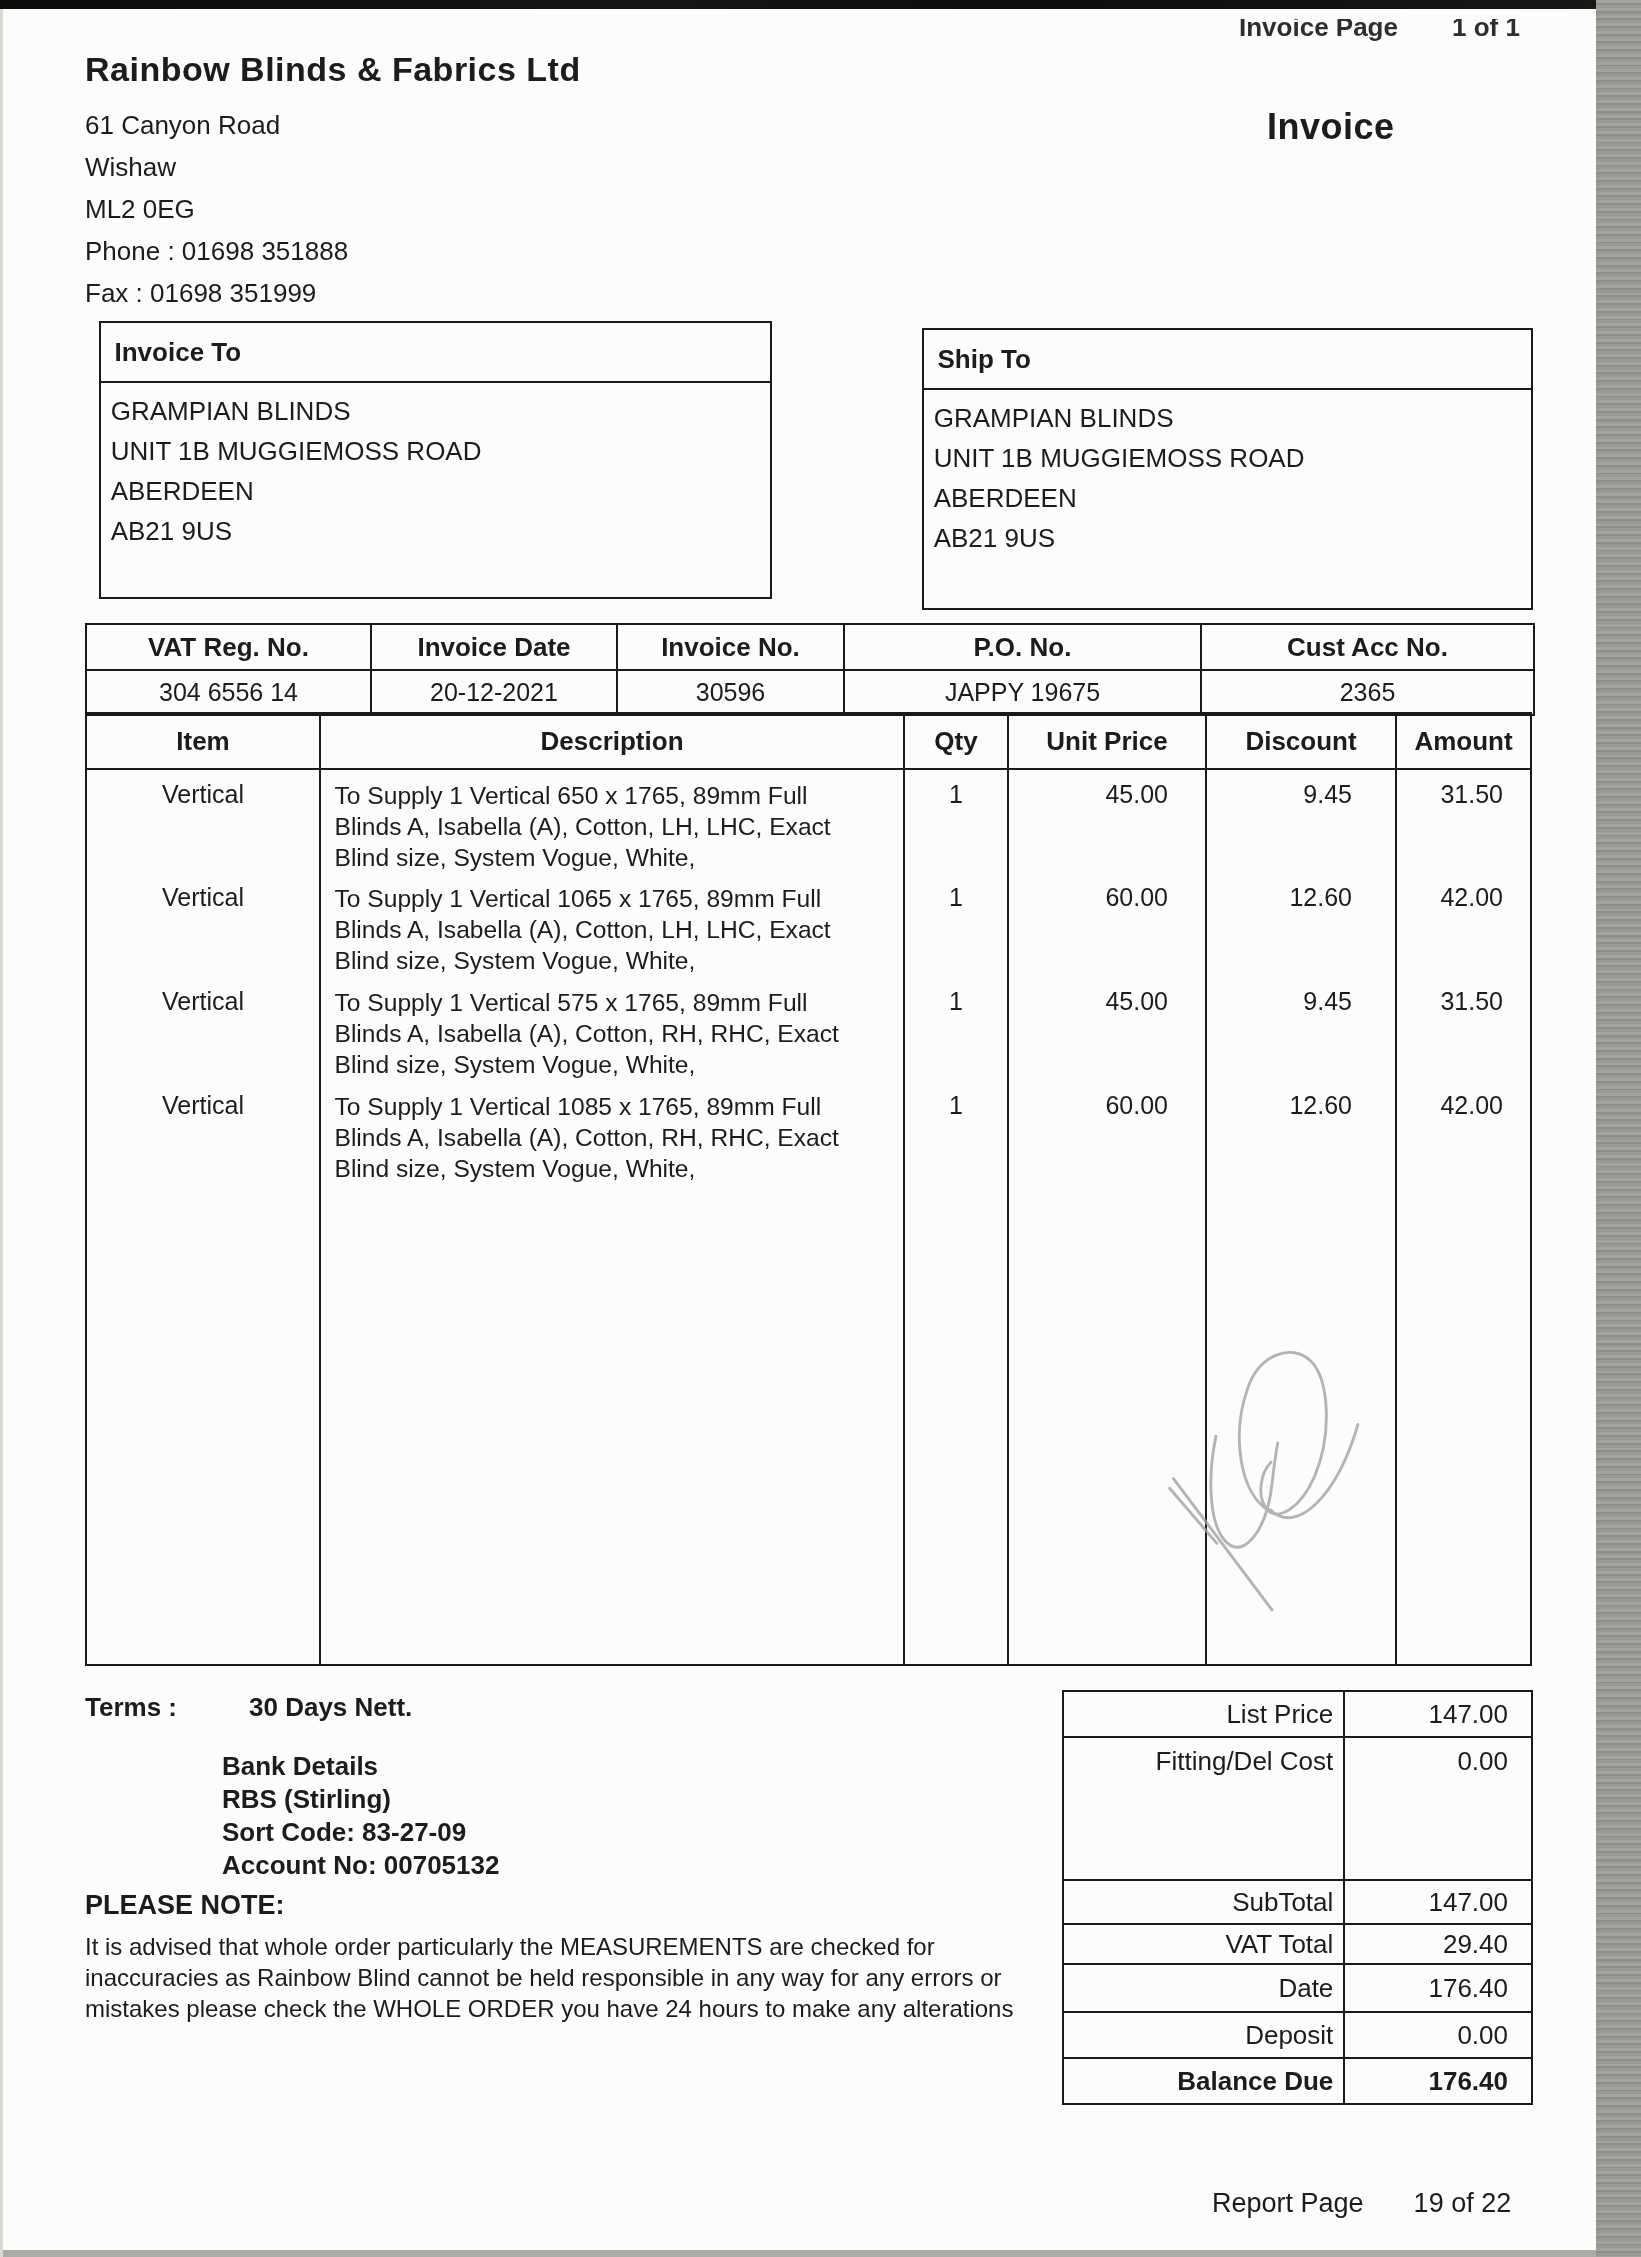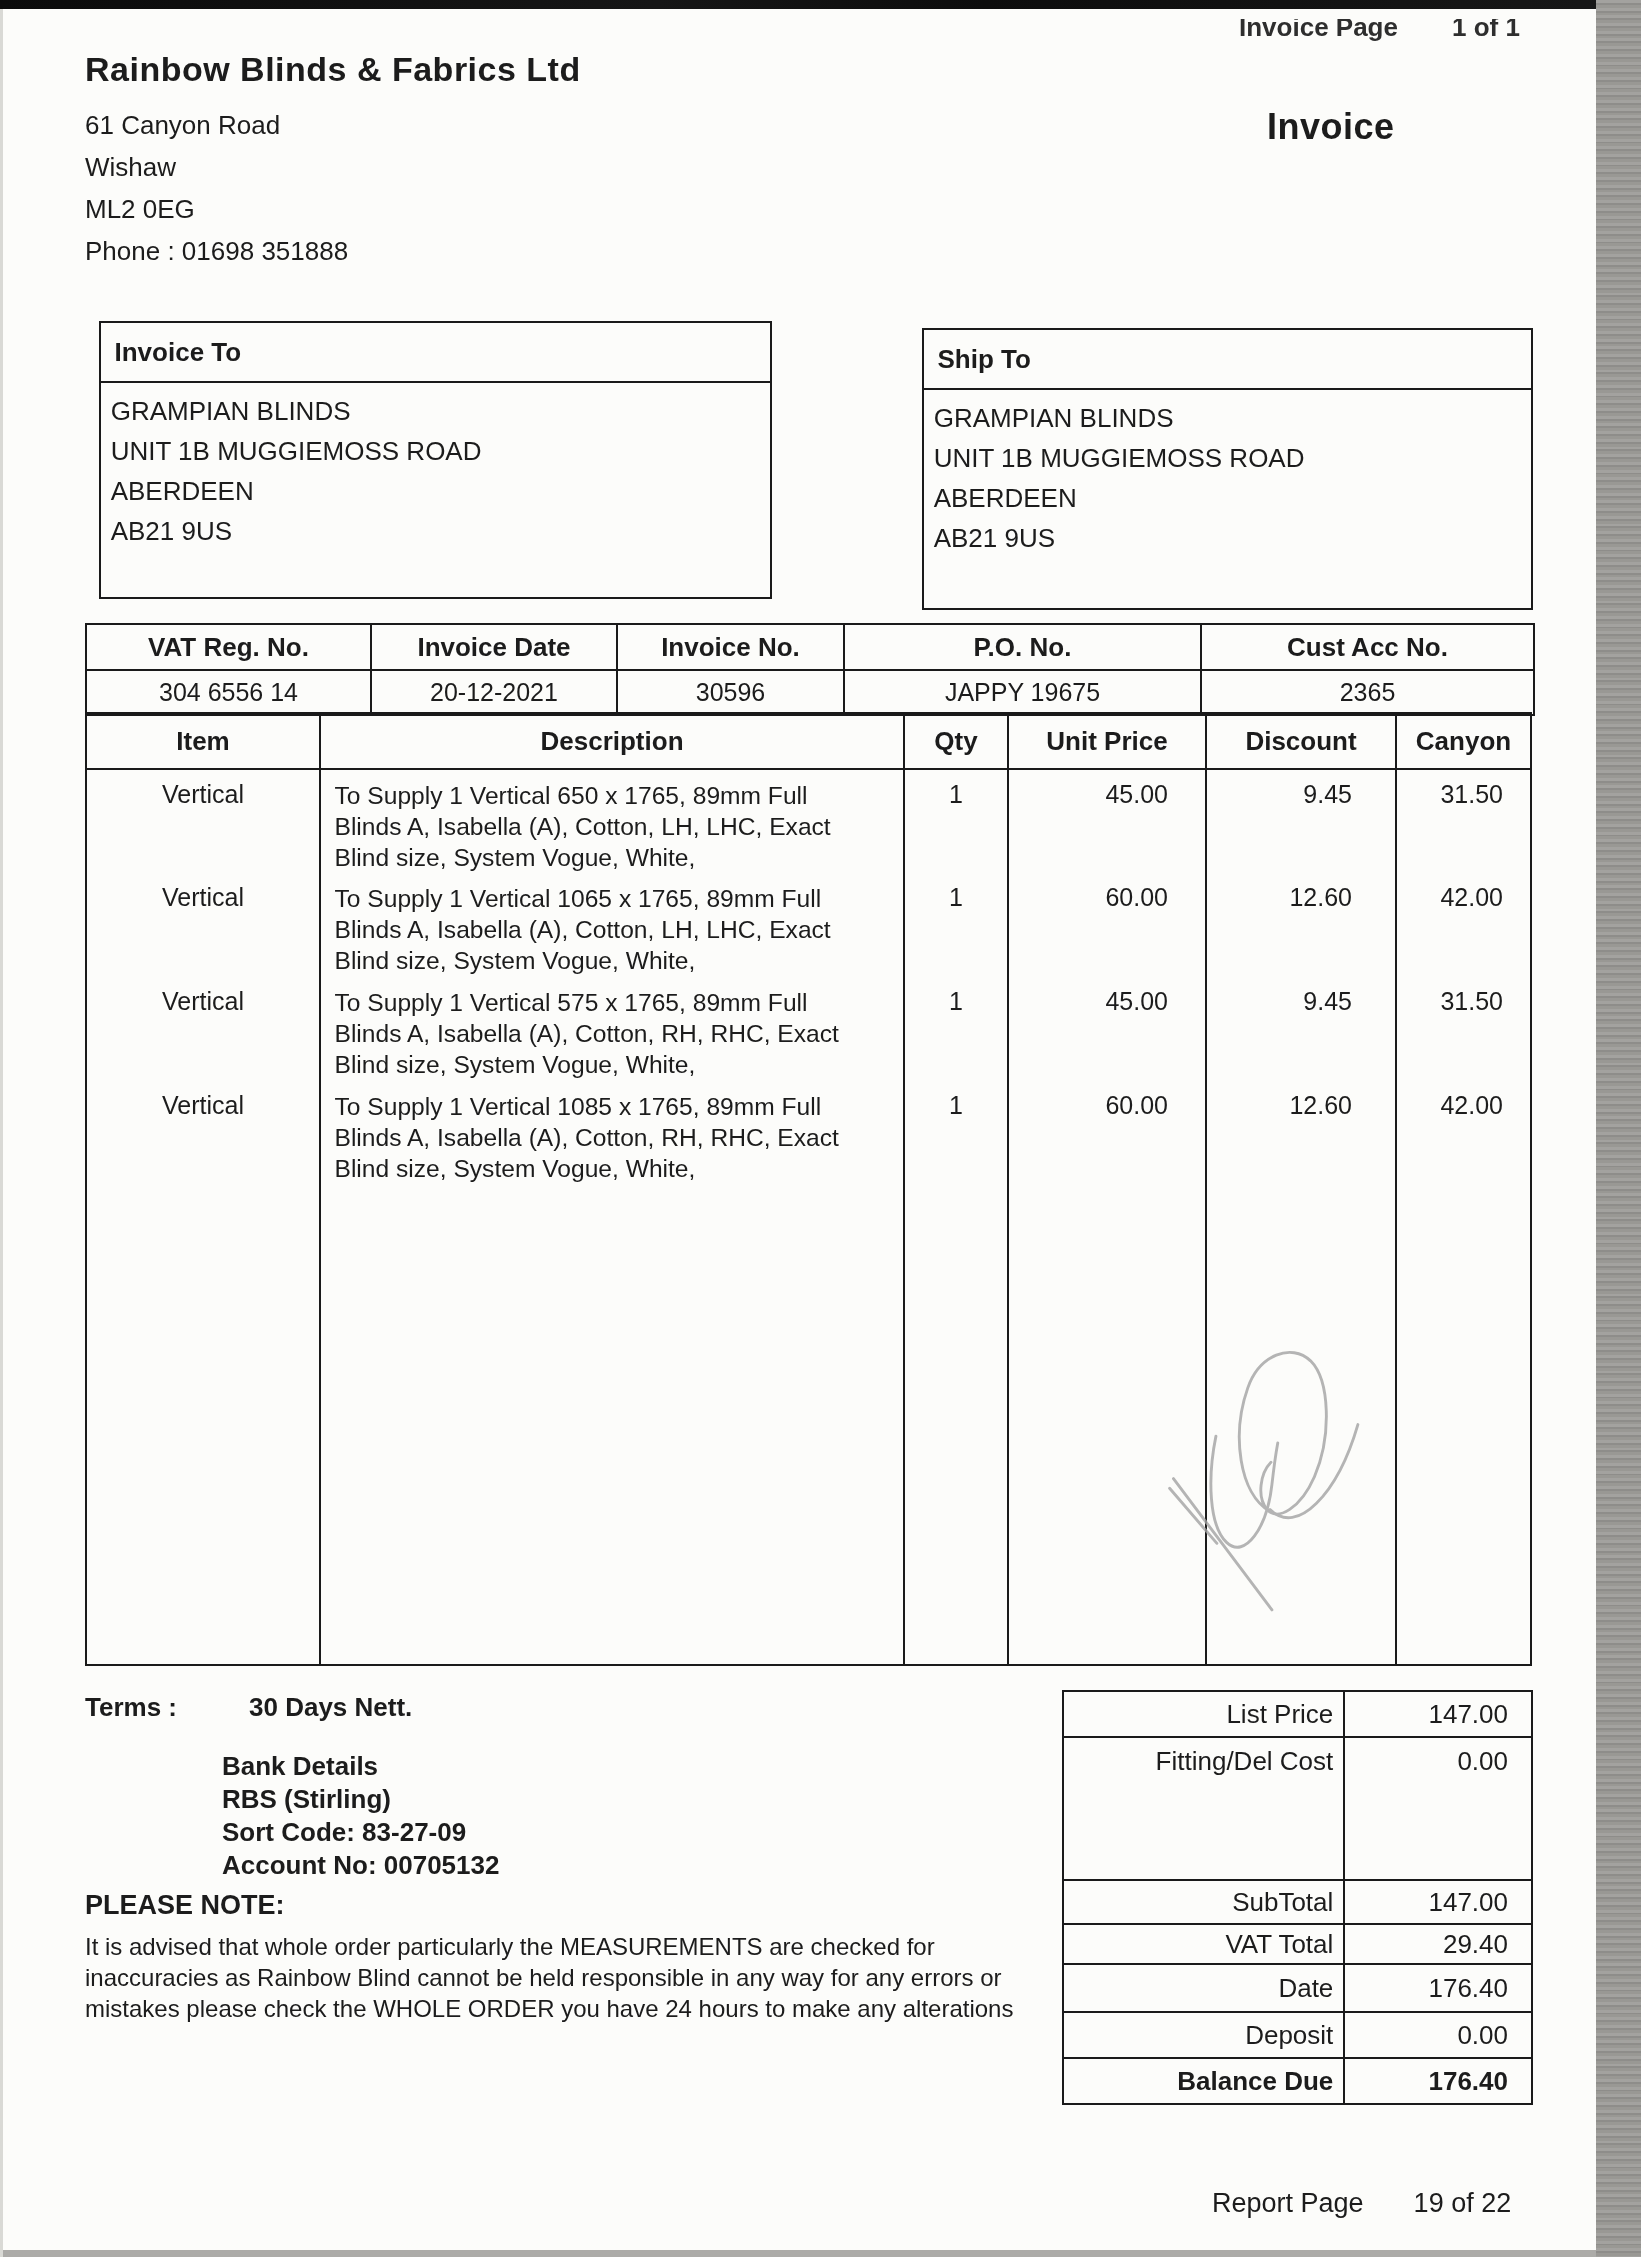--- a/index.html
+++ b/index.html
@@ -109,20 +109,21 @@
   <div class="scan-bottom"></div>
   <div class="scan-left"></div>
 
   <div class="company">
     <div class="company-name">Rainbow Blinds &amp; Fabrics Ltd</div>
     <div id="company-address">
         <div class="co-line">61 Canyon Road</div>
         <div class="co-line">Wishaw</div>
         <div class="co-line">ML2 0EG</div>
         <div class="co-line">Phone : 01698 351888</div>
+        <div class="co-line">Fax : 01698 351999</div>
       </div>
   </div>
 
   <div class="pageinfo">
     <div class="inner">
       <span>Invoice  Page</span><span class="pi-val">1 of 1</span>
     </div>
   </div>
 
   <div class="doc-title">Invoice</div>
@@ -184,21 +185,21 @@
         <col style="width:190px">
         <col style="width:135px">
       </colgroup>
     <thead>
         <tr id="items-head">
           <th>Item</th>
           <th>Description</th>
           <th>Qty</th>
           <th>Unit Price</th>
           <th>Discount</th>
-          <th>Canyon</th>
+          <th>Amount</th>
         </tr>
       </thead>
     <tbody id="items-body">
         <tr class="item-row">
           <td class="item">Vertical</td>
           <td class="desc">
             <div class="desc-line">To Supply 1 Vertical  650 x 1765, 89mm Full</div>
             <div class="desc-line">Blinds A, Isabella (A), Cotton, LH, LHC, Exact</div>
             <div class="desc-line">Blind size, System Vogue, White,</div>
           </td>

